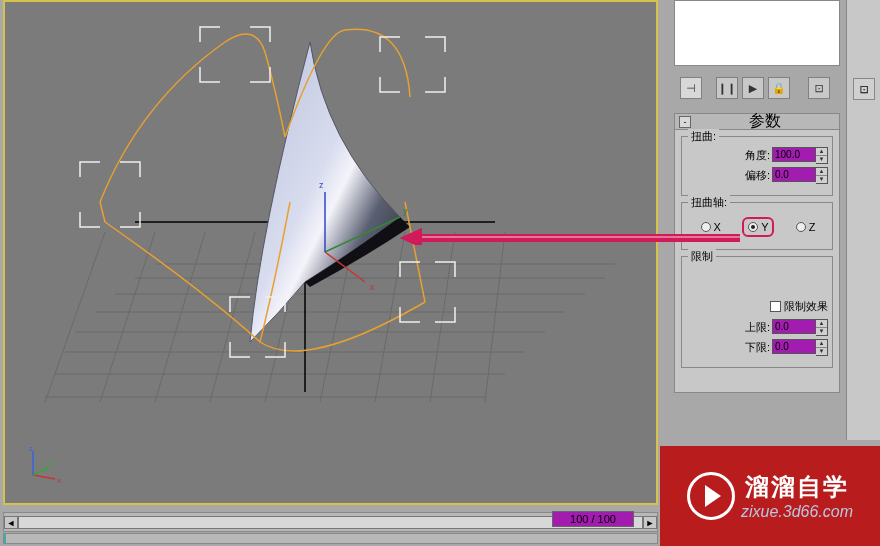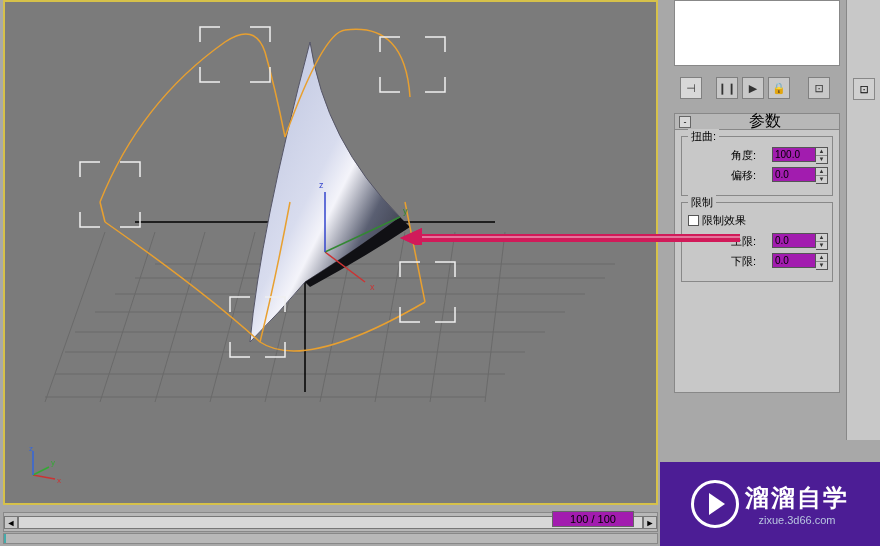--- a/index.html
+++ b/index.html
@@ -108,21 +108,21 @@
       left: 6px;
       background: #c8c8c8;
       padding: 0 3px;
       font-size: 11px;
     }
     .field-row {
       display: flex;
       align-items: center;
       justify-content: flex-end;
       margin-bottom: 3px;
-      gap: 14px;
+      gap: 0;
     }
     .field-label {
       font-size: 11px;
       margin-right: 2px;
     }
     .spinner-input {
       display: flex;
       align-items: stretch;
     }
     .num-input {
@@ -182,22 +182,24 @@
       border-radius: 50%;
     }
     .highlight-box {
       border: 2.5px solid #d11a5a;
       border-radius: 6px;
       padding: 2px 4px;
     }
     .checkbox-row {
       display: flex;
       align-items: center;
+      justify-content: flex-end;
       gap: 3px;
       margin-bottom: 5px;
+      margin-top: 32px;
     }
     .checkbox {
       width: 11px;
       height: 11px;
       border: 1px solid #555;
       background: #fff;
       display: inline-block;
     }
     .arrow-annotation {
       position: absolute;
@@ -256,22 +258,22 @@
       width: 655px;
       height: 11px;
       background: linear-gradient(90deg, #4aa, #4aa 2px, #b8b8b8 2px, #b8b8b8 100%);
       border: 1px solid #888;
     }
     .watermark {
       position: absolute;
       bottom: 0;
       right: 0;
       width: 220px;
-      height: 84px;
-      background: #4c1d95;
+      height: 100px;
+      background: #b91c1c;
       display: flex;
       align-items: center;
       justify-content: center;
       gap: 6px;
       color: #fff;
     }
     .watermark-play {
       width: 48px;
       height: 48px;
       border: 3px solid #fff;
@@ -282,21 +284,21 @@
     }
     .watermark-play::after {
       content: '';
       border-left: 16px solid #fff;
       border-top: 11px solid transparent;
       border-bottom: 11px solid transparent;
       margin-left: 4px;
     }
     .watermark-text { display: flex; flex-direction: column; align-items: center; }
     .watermark-title { font-size: 24px; font-weight: bold; letter-spacing: 2px; }
-    .watermark-url { font-size: 11px; color: #b8c5e0; }
+    .watermark-url { font-size: 16px; color: #b8c5e0; font-style: italic; }
     .right-strip {
       position: absolute;
       top: 0;
       left: 846px;
       width: 34px;
       height: 440px;
       background: #c8c8c8;
       border-left: 1px solid #888;
     }
     .right-strip-btn {
@@ -447,20 +449,39 @@
       <div class="spinner-input">
         <input class="num-input" value="0.0" style="">
         <div class="spinner-arrows">
           <div class="spinner-arrow">▲</div>
           <div class="spinner-arrow">▼</div>
         </div>
       </div>
     </div>
   </div>
 
+  <div class="group-box">
+    <span class="group-label">扭曲轴:</span>
+    <div class="radio-row">
+      <label class="radio-item">
+        <span class="radio-dot"></span>
+        <span>X</span>
+      </label>
+      <span class="highlight-box">
+        <label class="radio-item">
+          <span class="radio-dot selected"></span>
+          <span>Y</span>
+        </label>
+      </span>
+      <label class="radio-item">
+        <span class="radio-dot"></span>
+        <span>Z</span>
+      </label>
+    </div>
+  </div>
 
   <div class="group-box">
     <span class="group-label">限制</span>
     <div class="checkbox-row">
       <span class="checkbox"></span>
       <span>限制效果</span>
     </div>
     <div class="field-row">
       <span class="field-label">上限:</span>
       <div class="spinner-input">

